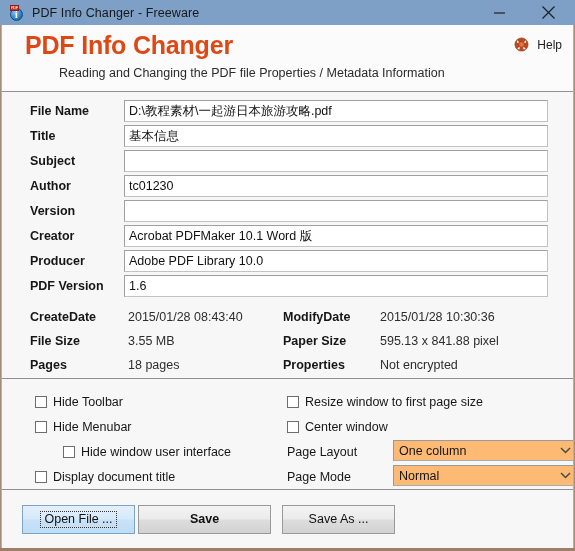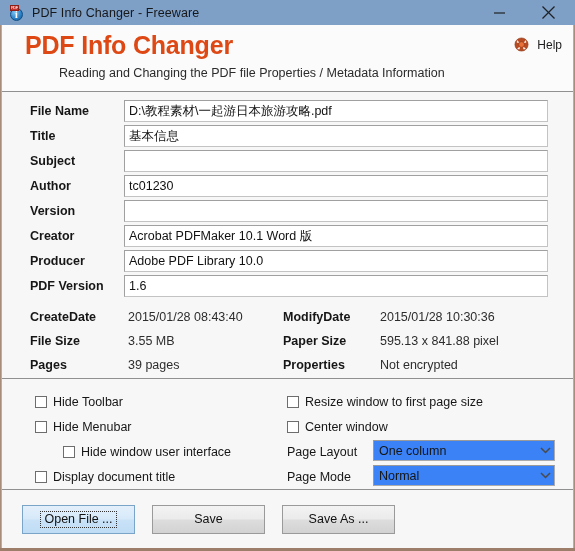--- a/index.html
+++ b/index.html
@@ -244,27 +244,28 @@
     position: absolute;
     font-size: 12.5px;
     color: #161616;
     white-space: nowrap;
   }
   .combo {
     position: absolute;
     width: 182px;
     height: 21px;
     box-sizing: border-box;
-    background: #3b82f6;
+    background: #fdba74;
     border: 1px solid #ababab;
     border-top-color: #9a9a9a;
     border-left-color: #9a9a9a;
     display: flex;
     align-items: center;
     cursor: default;
+    margin-left: 20px;
   }
   .combo-text {
     font-size: 12.5px;
     color: #161616;
     padding-left: 5px;
     flex: 1 1 auto;
     white-space: nowrap;
   }
   .combo-arrow {
     width: 18px;
@@ -402,21 +403,21 @@
     <div class="info-cell-value" style="left:126px; top:218px;">2015/01/28 08:43:40</div>
     <div class="info-cell-label" style="left:281px; top:218px;">ModifyDate</div>
     <div class="info-cell-value" style="left:378px; top:218px;">2015/01/28 10:30:36</div>
 
     <div class="info-cell-label" style="left:28px;  top:242px;">File Size</div>
     <div class="info-cell-value" style="left:126px; top:242px;">3.55 MB</div>
     <div class="info-cell-label" style="left:281px; top:242px;">Paper Size</div>
     <div class="info-cell-value" style="left:378px; top:242px;">595.13 x 841.88 pixel</div>
 
     <div class="info-cell-label" style="left:28px;  top:266px;">Pages</div>
-    <div class="info-cell-value" style="left:126px; top:266px;">39 pages</div>
+    <div class="info-cell-value" style="left:126px; top:266px;">18 pages</div>
     <div class="info-cell-label" style="left:281px; top:266px;">Properties</div>
     <div class="info-cell-value" style="left:378px; top:266px;">Not encrypted</div>
   </div>
 
   <div class="hsep" id="sep-mid"></div>
 
   <div id="options-area">
 
     <div class="opt-check" style="left:33px; top:16px;">
       <span class="cbox"></span>
@@ -464,21 +465,21 @@
       </span>
     </div>
   </div>
 
   <div class="hsep" id="sep-bottom"></div>
 
   <div id="button-bar">
     <div class="btn focused" style="left:20px; width:113px;">
       <span class="btn-inner">Open File ...</span>
     </div>
-    <div class="btn" style="left:150px; width:113px;">
+    <div class="btn" style="left:136px; width:133px;font-weight:bold;">
       <span class="btn-plain">Save</span>
     </div>
     <div class="btn" style="left:280px; width:113px;">
       <span class="btn-plain">Save As ...</span>
     </div>
   </div>
 
   <div id="frame-left"></div>
   <div id="frame-right"></div>
   <div id="frame-bottom"></div>

